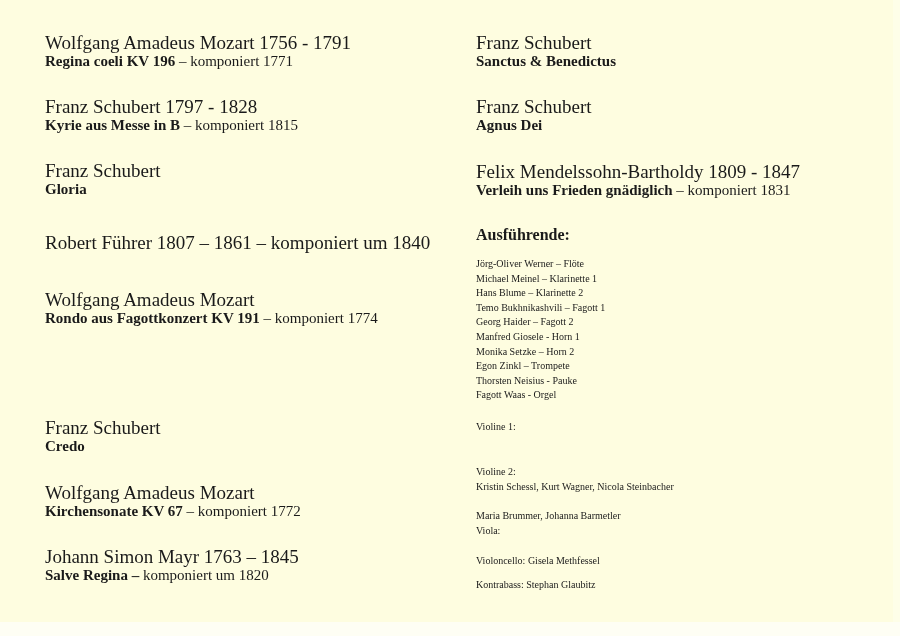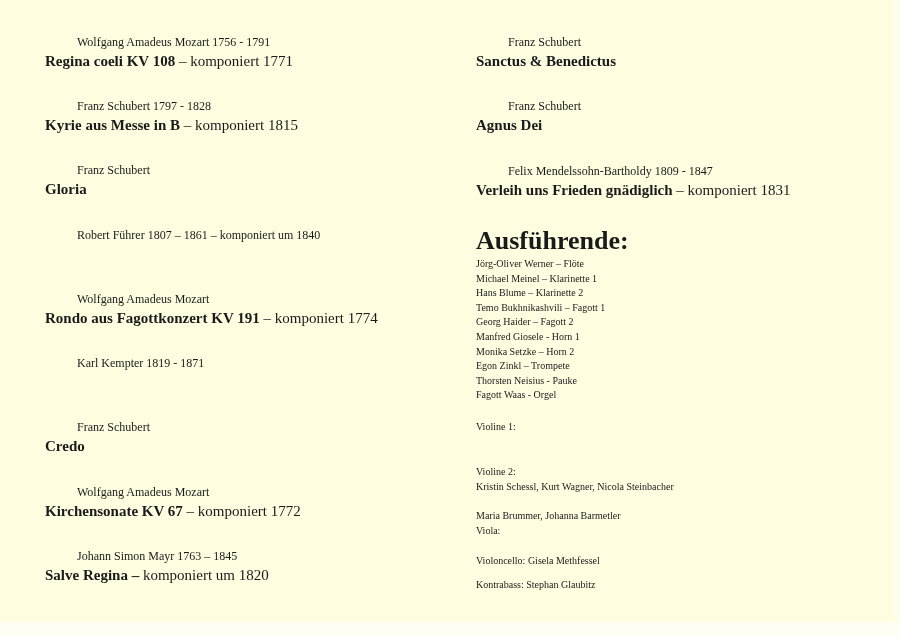--- a/index.html
+++ b/index.html
@@ -7,54 +7,53 @@
       width: 900px; height: 636px; overflow: hidden;
       background: #fefde0;
       font-family: "Liberation Serif", "DejaVu Serif", serif;
       color: #1a1a1a;
       position: relative;
     }
     .col { position: absolute; top: 0; }
     .col-left { left: 45px; width: 400px; }
     .col-right { left: 476px; width: 400px; }
     .piece { position: absolute; left: 0; white-space: nowrap; }
-    .piece .composer { font-size: 12px; line-height: 19px; display: block; margin-left: 32px; }
+    .piece .composer { font-size: 19px; line-height: 19px; display: block; }
     .piece .work { font-size: 15px; line-height: 19px; display: block; }
     .piece .work b { font-weight: bold; }
-    .heading { position: absolute; left: 0; top: 226px; font-size: 26px; font-weight: bold; white-space: nowrap; }
+    .heading { position: absolute; left: 0; top: 226px; font-size: 16px; font-weight: bold; white-space: nowrap; }
     .performers { position: absolute; left: 0; top: 257px; font-size: 10px; line-height: 14.6px; white-space: nowrap; }
     .section { position: absolute; left: 0; font-size: 10px; line-height: 15px; white-space: nowrap; }
     .bottom-border { position: absolute; left: 0; top: 622px; width: 900px; height: 14px; background: #fefef4; }
     .right-border { position: absolute; left: 893px; top: 0; width: 7px; height: 636px; background: #fefee8; }
   </style>
 </head>
 <body>
 
 <div class="col col-left">
   <div class="piece" style="top:33px">
     <span class="composer">Wolfgang Amadeus Mozart 1756 - 1791</span>
-    <span class="work"><b>Regina coeli KV 108</b><span> – komponiert 1771</span></span>
+    <span class="work"><b>Regina coeli KV 196</b><span> – komponiert 1771</span></span>
   </div>
   <div class="piece" style="top:97px">
     <span class="composer">Franz Schubert 1797 - 1828</span>
     <span class="work"><b>Kyrie aus Messe in B</b><span> – komponiert 1815</span></span>
   </div>
   <div class="piece" style="top:161px">
     <span class="composer">Franz Schubert</span>
     <span class="work"><b>Gloria</b><span></span></span>
   </div>
-  <div class="piece" style="top:226px">
+  <div class="piece" style="top:233px">
     <span class="composer">Robert Führer 1807 – 1861 – komponiert um 1840</span>
   </div>
   <div class="piece" style="top:290px">
     <span class="composer">Wolfgang Amadeus Mozart</span>
     <span class="work"><b>Rondo aus Fagottkonzert KV 191</b><span> – komponiert 1774</span></span>
   </div>
   <div class="piece" style="top:354px">
-    <span class="composer">Karl Kempter 1819 - 1871</span>
   </div>
   <div class="piece" style="top:418px">
     <span class="composer">Franz Schubert</span>
     <span class="work"><b>Credo</b><span></span></span>
   </div>
   <div class="piece" style="top:483px">
     <span class="composer">Wolfgang Amadeus Mozart</span>
     <span class="work"><b>Kirchensonate KV 67</b><span> – komponiert 1772</span></span>
   </div>
   <div class="piece" style="top:547px">

